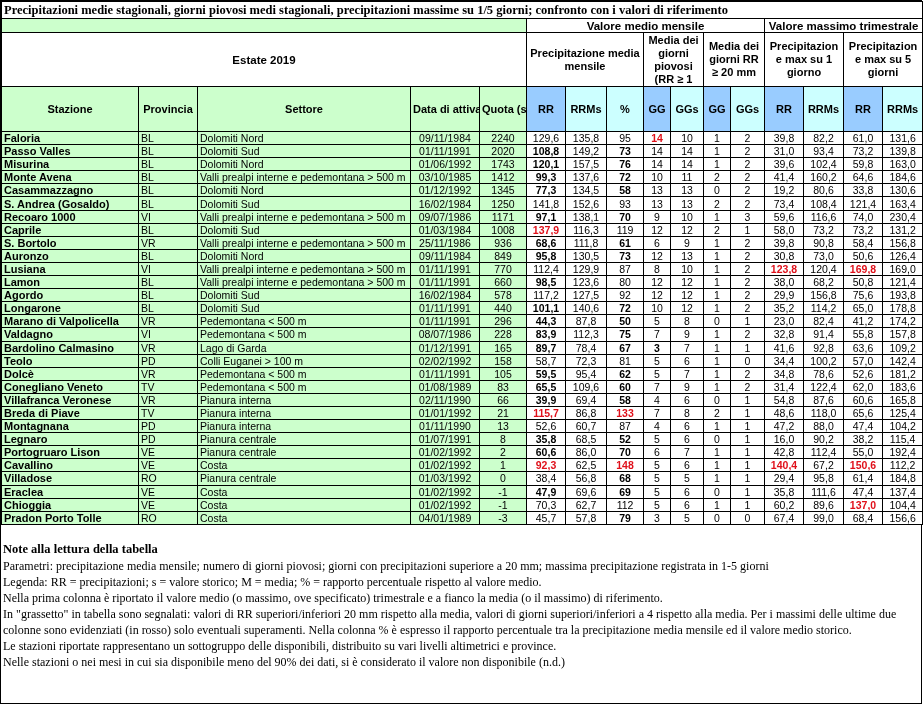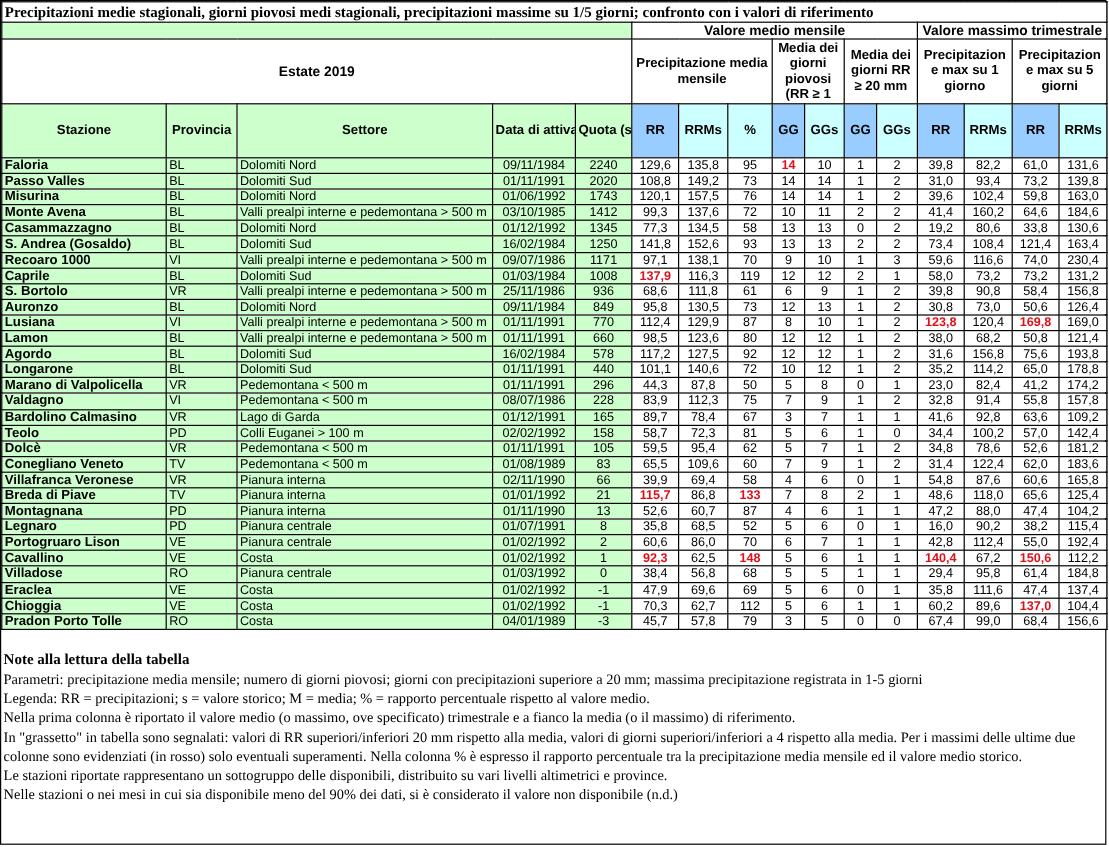--- a/index.html
+++ b/index.html
@@ -14,21 +14,21 @@
   .subhead { background: #fff; text-align: center; font-weight: bold; font-size: 11px; white-space: normal !important; line-height: 13px; }
   .colhead td { height: 45px; text-align: center; font-weight: bold; font-size: 11px; white-space: normal; line-height: 13px; }
   .h-green { background: #ccffcc; }
   .h-blue { background: #99ccff; }
   .h-cyan { background: #ccffff; }
   .row td { height: 13.1px; font-size: 10.5px; line-height: 12px; padding-top: 0; padding-bottom: 0; }
   .row td.st { background: #ccffcc; font-weight: bold; font-size: 11px; text-align: left; }
   .row td.pr, .row td.se { background: #ccffcc; text-align: left; }
   .row td.da, .row td.qu { background: #ccffcc; text-align: center; }
   .row td.v { background: #fff; text-align: center; }
-  .b { font-weight: normal; font-size: 11px; }
+  .b { font-weight: bold; font-size: 11px; }
   .r { color: #e0101a; font-weight: bold; font-size: 11px; }
   .notes { position: absolute; left: 2px; top: 540px; width: 916px; font-family: "Liberation Serif", serif; font-size: 12px; color: #000; line-height: 16px; }
   .notes .nt { font-weight: bold; font-size: 12.5px; margin-bottom: 1px; }
   .notes div { white-space: normal; }
 </style>
 </head>
 <body>
 
 <div class="sheet">
   <table class="t">
@@ -309,21 +309,21 @@
           <td class="se">Dolomiti Sud</td>
           <td class="da">16/02/1984</td>
           <td class="qu">578</td>
           <td class="v">117,2</td>
           <td class="v">127,5</td>
           <td class="v">92</td>
           <td class="v">12</td>
           <td class="v">12</td>
           <td class="v">1</td>
           <td class="v">2</td>
-          <td class="v">31,6</td>
+          <td class="v">29,9</td>
           <td class="v">156,8</td>
           <td class="v">75,6</td>
           <td class="v">193,8</td>
         </tr>
         <tr class="row">
           <td class="st">Longarone</td>
           <td class="pr">BL</td>
           <td class="se">Dolomiti Sud</td>
           <td class="da">01/11/1991</td>
           <td class="qu">440</td>

